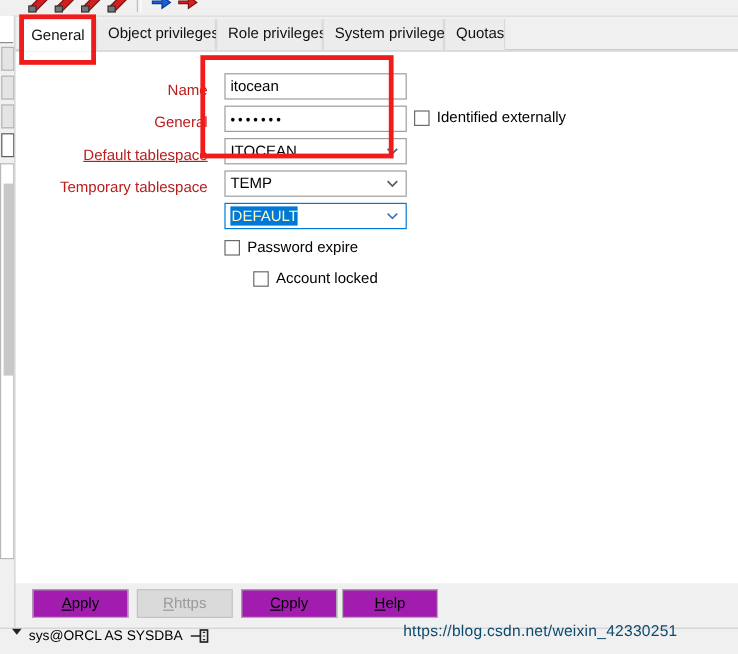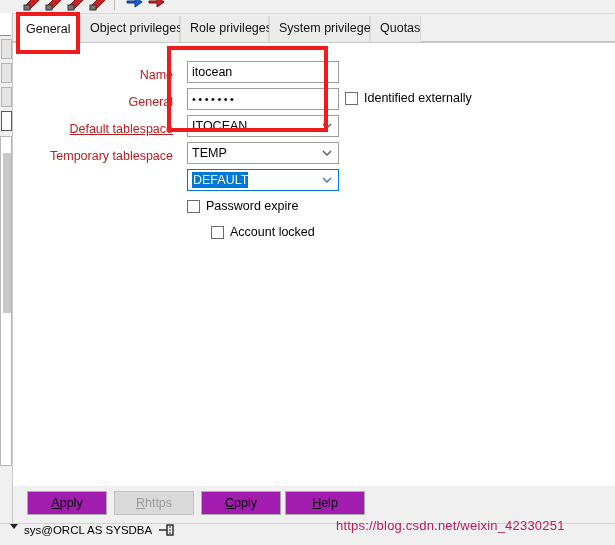--- a/index.html
+++ b/index.html
@@ -263,21 +263,21 @@
     z-index: 20;
     pointer-events: none;
     background: transparent;
   }
 
   
   #watermark {
     position: absolute;
     left: 336px; top: 518px;
     font-size: 13px;
-    color: #be185d;
+    color: #0c4a6e;
     letter-spacing: 0.2px;
     white-space: nowrap;
     z-index: 15;
     font-family: "Liberation Sans", sans-serif;
   }
 </style>
 </head>
 <body>
 
 <div id="toolbar">

